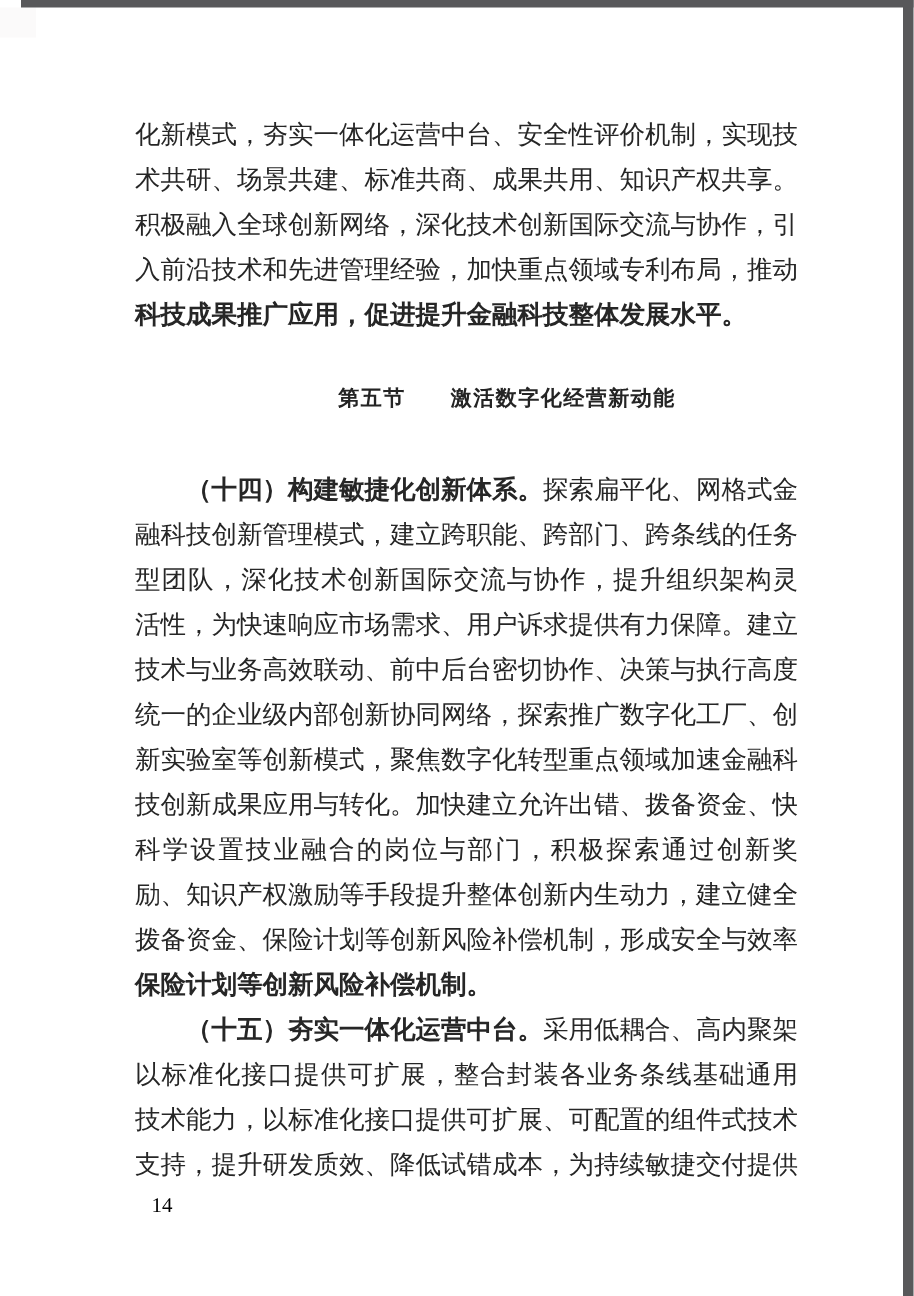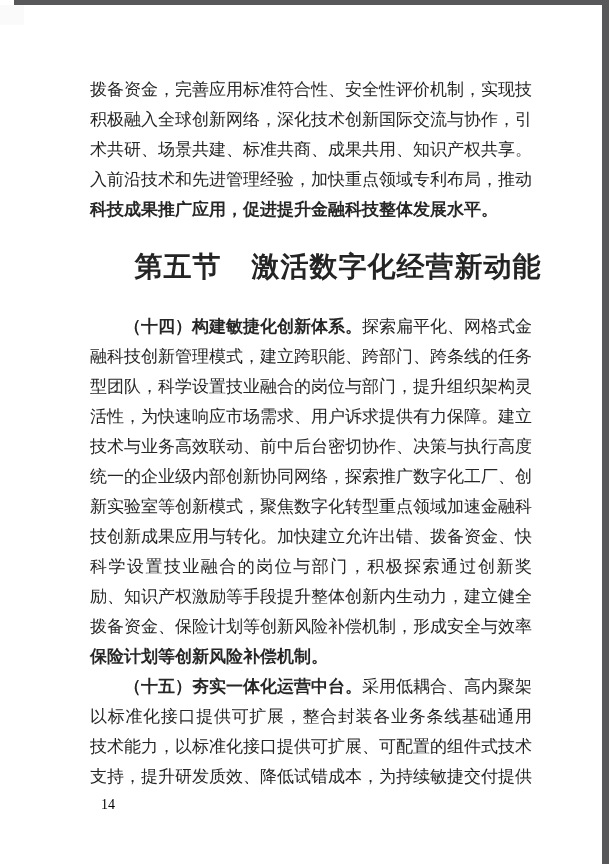--- a/index.html
+++ b/index.html
@@ -35,21 +35,21 @@
     line-height: 30px;
     color: #262626;
   }
   .line { text-align: justify; white-space: nowrap; }
   .line.j { text-align-last: justify; white-space: normal; }
   .line.last { text-align-last: left; white-space: normal; font-weight: bold; }
   .line.indent { text-indent: 34px; }
   .lead { font-weight: bold; }
   .heading {
     display: block;
-    font-size: 28px;
+    font-size: 14px;
     font-weight: 600;
     line-height: 30px;
     margin: 27px 0 30px 0;
     text-align: center;
     position: relative;
     left: 27px;
     letter-spacing: 1px;
     color: #242424;
   }
   .hgap { display: inline-block; width: 30px; }
@@ -64,33 +64,33 @@
 <body>
 
 <div class="page">
   <div class="scan-corner-smudge"></div>
   <div class="scan-edge-top"></div>
   <div class="scan-edge-right"></div>
 
   <main class="text-column">
 
     <section>
-      <div class="line j">拨备资金，完善应用标准符合性、安全性评价机制，实现技</div>
+      <div class="line j">化新模式，夯实一体化运营中台、安全性评价机制，实现技</div>
+      <div class="line j">术共研、场景共建、标准共商、成果共用、知识产权共享。</div>
       <div class="line j">积极融入全球创新网络，深化技术创新国际交流与协作，引</div>
-      <div class="line j">术共研、场景共建、标准共商、成果共用、知识产权共享。</div>
       <div class="line j">入前沿技术和先进管理经验，加快重点领域专利布局，推动</div>
       <div class="line last">科技成果推广应用，促进提升金融科技整体发展水平。</div>
     </section>
 
     <h2 class="heading"><span>第五节</span><span class="hgap"></span><span>激活数字化经营新动能</span></h2>
 
     <section>
       <div class="line j indent"><span class="lead">（十四）构建敏捷化创新体系。</span><span>探索扁平化、网格式金</span></div>
       <div class="line j">融科技创新管理模式，建立跨职能、跨部门、跨条线的任务</div>
-      <div class="line j">型团队，科学设置技业融合的岗位与部门，提升组织架构灵</div>
+      <div class="line j">型团队，深化技术创新国际交流与协作，提升组织架构灵</div>
       <div class="line j">活性，为快速响应市场需求、用户诉求提供有力保障。建立</div>
       <div class="line j">技术与业务高效联动、前中后台密切协作、决策与执行高度</div>
       <div class="line j">统一的企业级内部创新协同网络，探索推广数字化工厂、创</div>
       <div class="line j">新实验室等创新模式，聚焦数字化转型重点领域加速金融科</div>
       <div class="line j">技创新成果应用与转化。加快建立允许出错、拨备资金、快</div>
       <div class="line j">科学设置技业融合的岗位与部门，积极探索通过创新奖</div>
       <div class="line j">励、知识产权激励等手段提升整体创新内生动力，建立健全</div>
       <div class="line j">拨备资金、保险计划等创新风险补偿机制，形成安全与效率</div>
       <div class="line last">保险计划等创新风险补偿机制。</div>
     </section>

